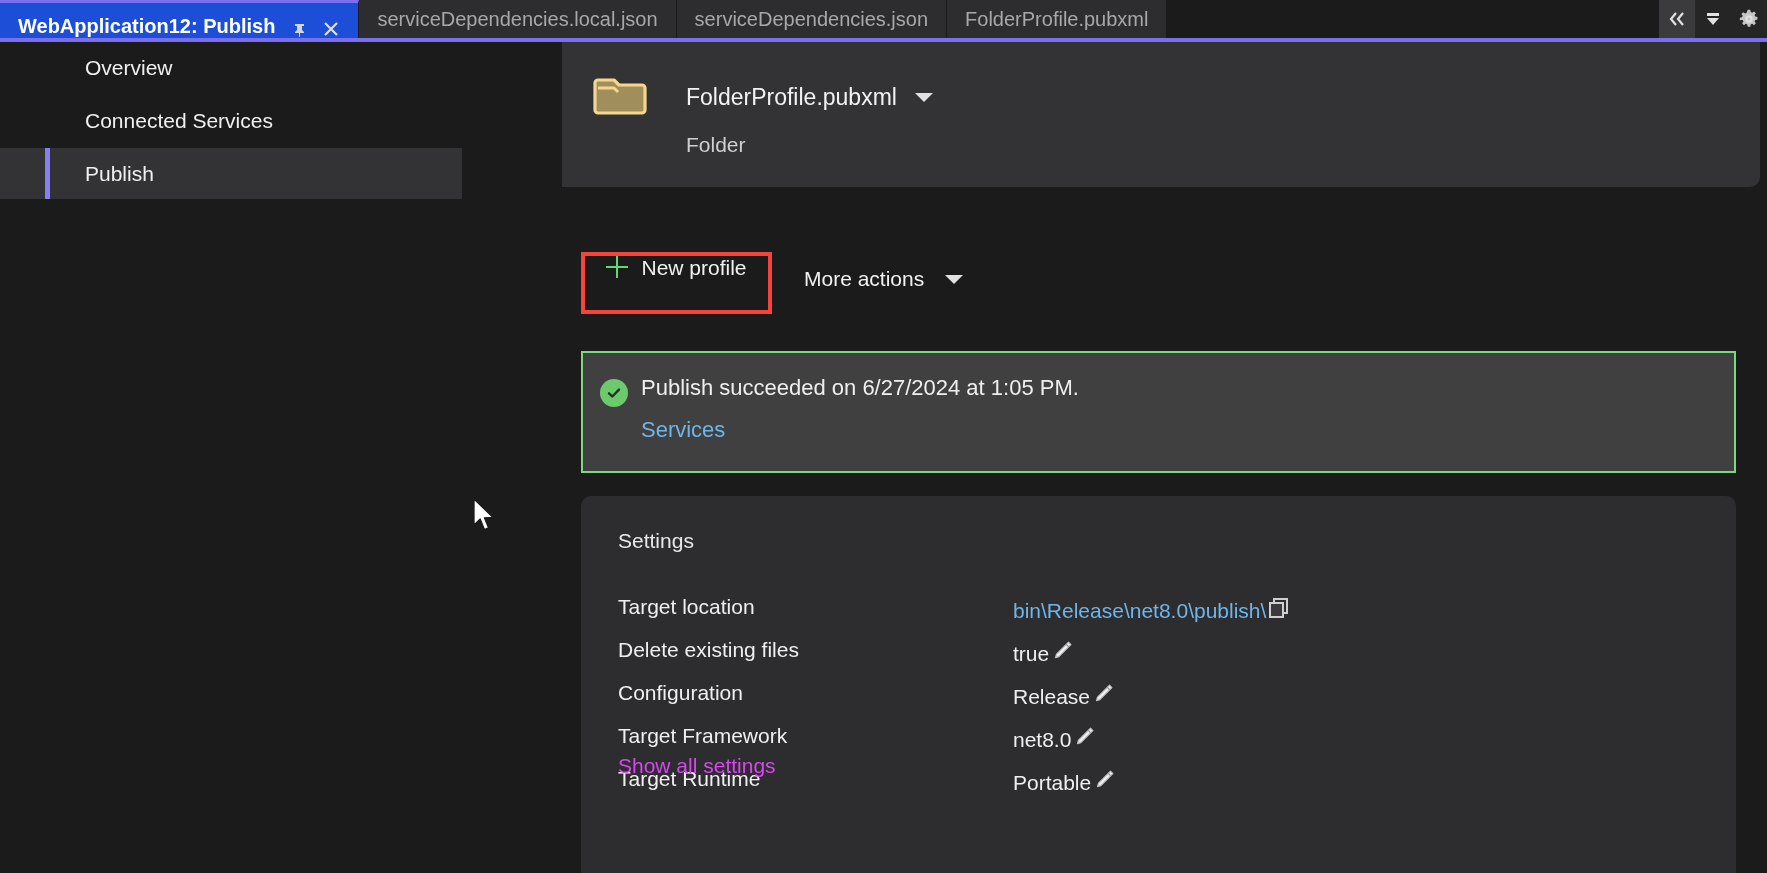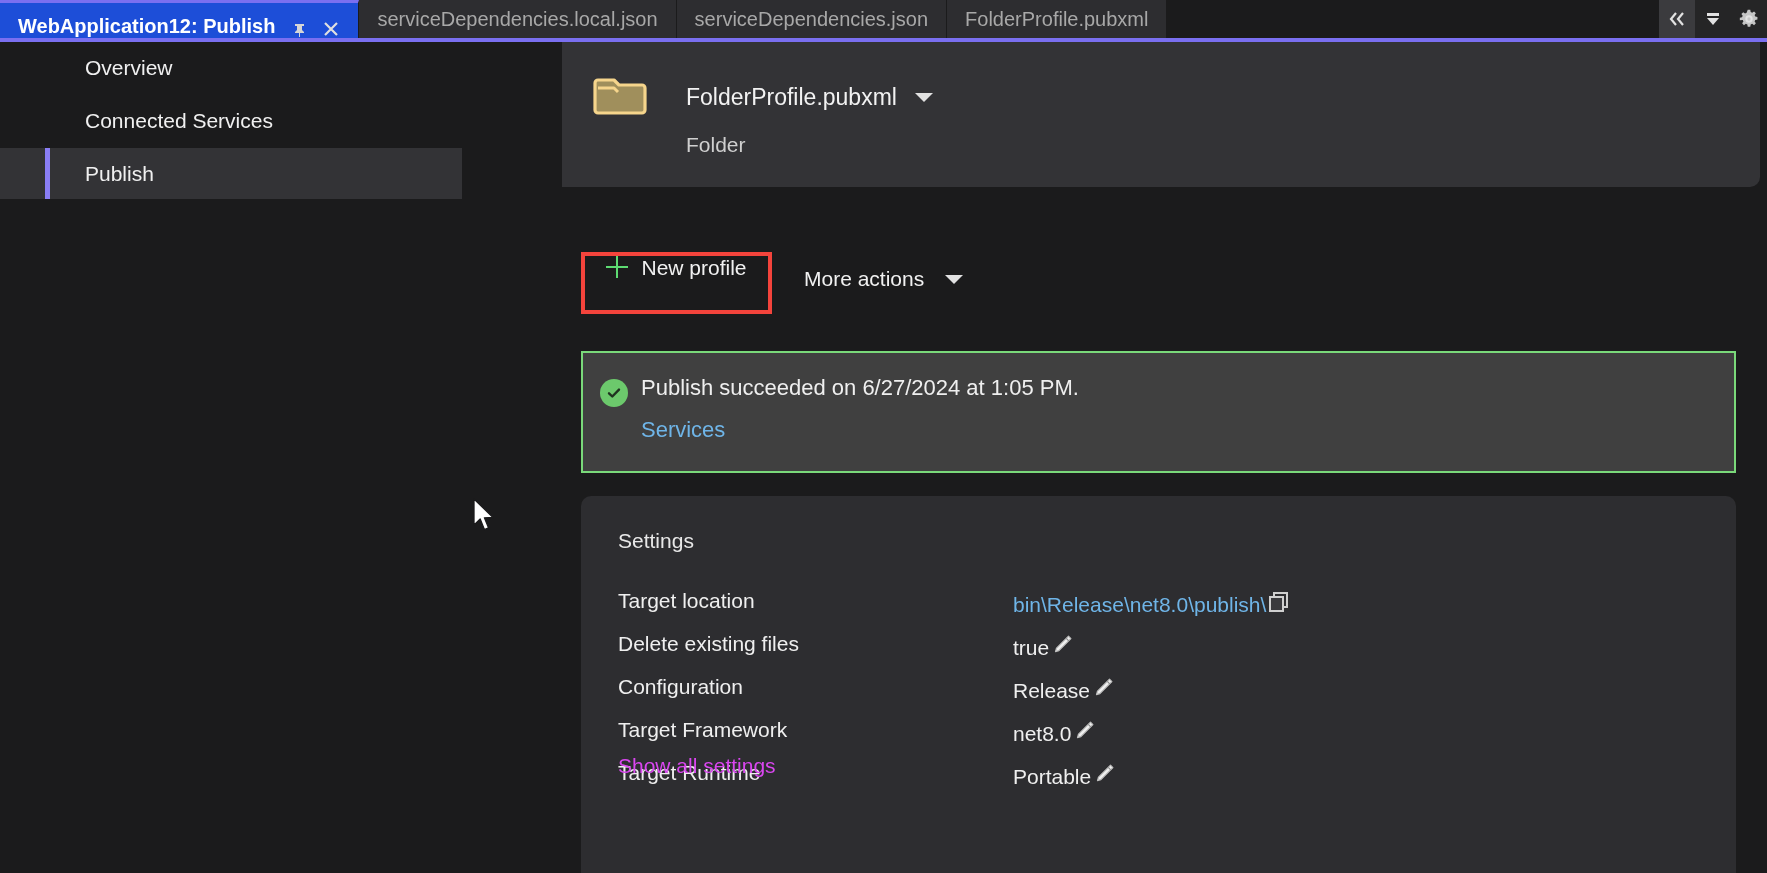--- a/index.html
+++ b/index.html
@@ -139,21 +139,21 @@
   
   .settings-card {
     position: absolute; left: 19px; top: 454px;
     width: 1155px; height: 438px;
     background: #2d2d30; border-radius: 10px;
   }
   .settings-title {
     position: absolute; left: 37px; top: 33px;
     color: #e8e8e8; font-size: 21px;
   }
-  .srow { position: absolute; left: 37px; width: 1080px; height: 43px; }
+  .srow { position: absolute; left: 37px; width: 1080px; height: 43px; margin-top: 6px; }
   .slabel { position: absolute; left: 0; top: 0; color: #efefef; font-size: 21px; }
   .svalue {
     position: absolute; left: 395px; top: 0;
     display: flex; align-items: center; gap: 0;
     color: #efefef; font-size: 21px;
   }
   .svalue.link { color: #6fb5e8; }
   .svalue.link .path { cursor: pointer; }
   .pencil-icon { cursor: pointer; }
   .copy-icon { cursor: pointer; }

